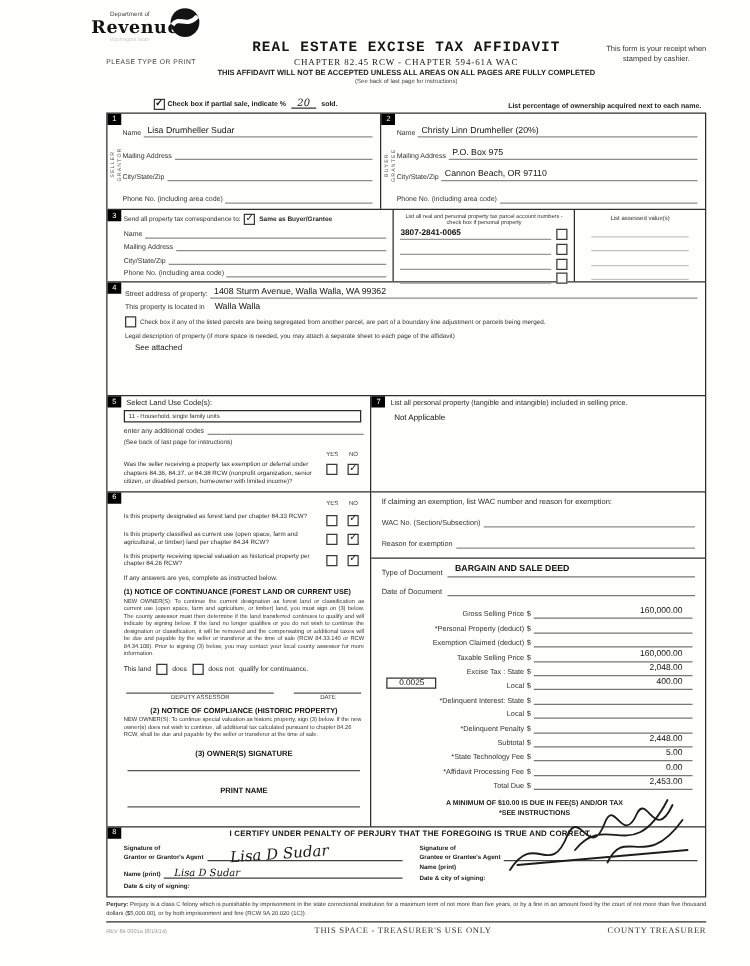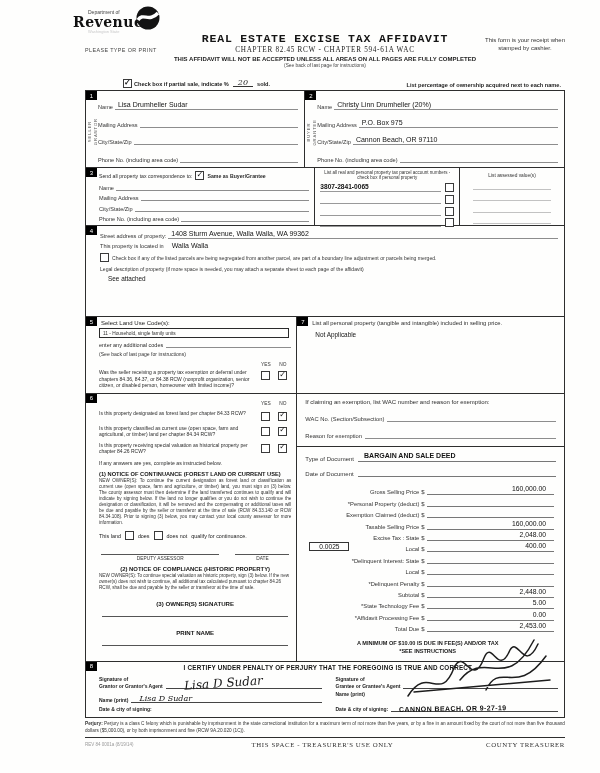--- a/index.html
+++ b/index.html
@@ -538,23 +538,20 @@
             </span>
             <div class="srow">
               <span class="slab"><span>Signature of</span><br><span>Grantee or Grantee's Agent</span></span>
               <span class="sul"></span>
             </div>
             <div class="srow">
               <span class="slab">Name (print)</span>
             </div>
             <div class="srow">
               <span class="slab">Date &amp; city of signing:</span>
-              <span class="sul">
-                  <span class="hand handcaps">CANNON BEACH, OR  9-27-19</span>
-                </span>
             </div>
           </div>
         </div>
       </div>
     </div>
 
     <div class="perjury">
       <span class="bold">Perjury:</span>
       <span>Perjury is a class C felony which is punishable by imprisonment in the state correctional institution for a maximum term of not more than five years, or by a fine in an amount fixed by the court of not more than five thousand dollars ($5,000.00), or by both imprisonment and fine (RCW 9A.20.020 (1C)).</span>
     </div>

